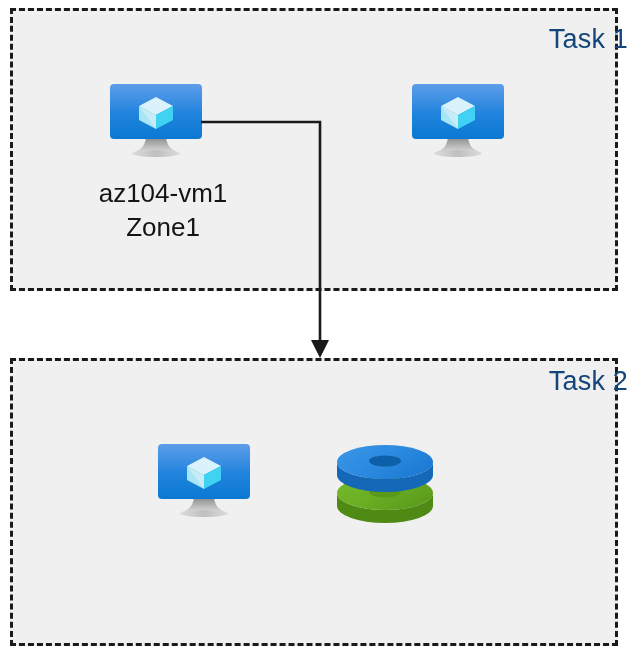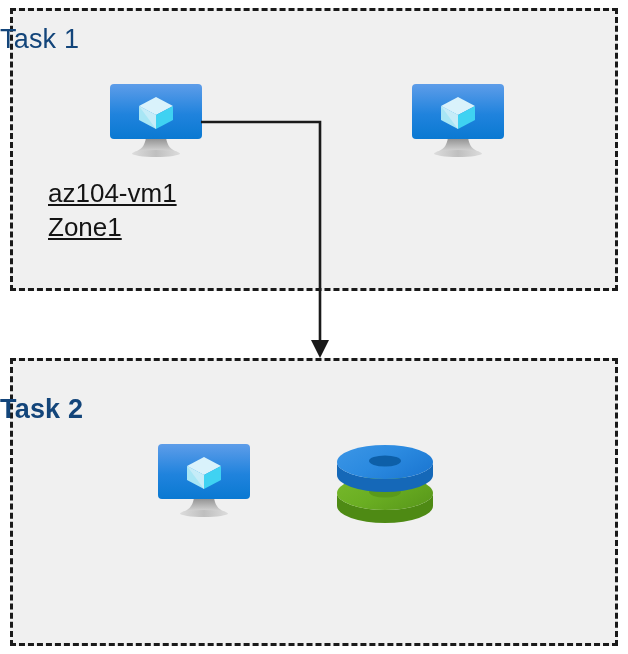--- a/index.html
+++ b/index.html
@@ -39,39 +39,38 @@
     left: 10px;
     top: 358px;
     width: 608px;
     height: 288px;
   }
 
   
   .task-title {
     position: absolute;
     width: 100%;
-    text-align: left;
+    text-align: right;
     color: #13457A;
     font-size: 27px;
     line-height: 32px;
     letter-spacing: 0.2px;
     white-space: nowrap;
   }
   #task1-title { left: 0; top: 23px; }
-  #task2-title { left: 0; top: 393px; font-weight: bold; }
+  #task2-title { left: 0; top: 365px; }
 
   
   .node-label {
     position: absolute;
-    text-align: left;
+    text-align: center;
     color: #141414;
     font-size: 26px;
     line-height: 34px;
     white-space: pre;
-    text-decoration: underline;
   }
   #vm1-label { left: 48px;  top: 176px; width: 230px; }
   #vm2-label { left: 348px; top: 176px; width: 230px; }
   #task2-caption {
     left: 0; top: 553px; width: 628px;
     text-align: center;
     color: #141414;
     font-size: 28px;
     line-height: 38px;
   }

